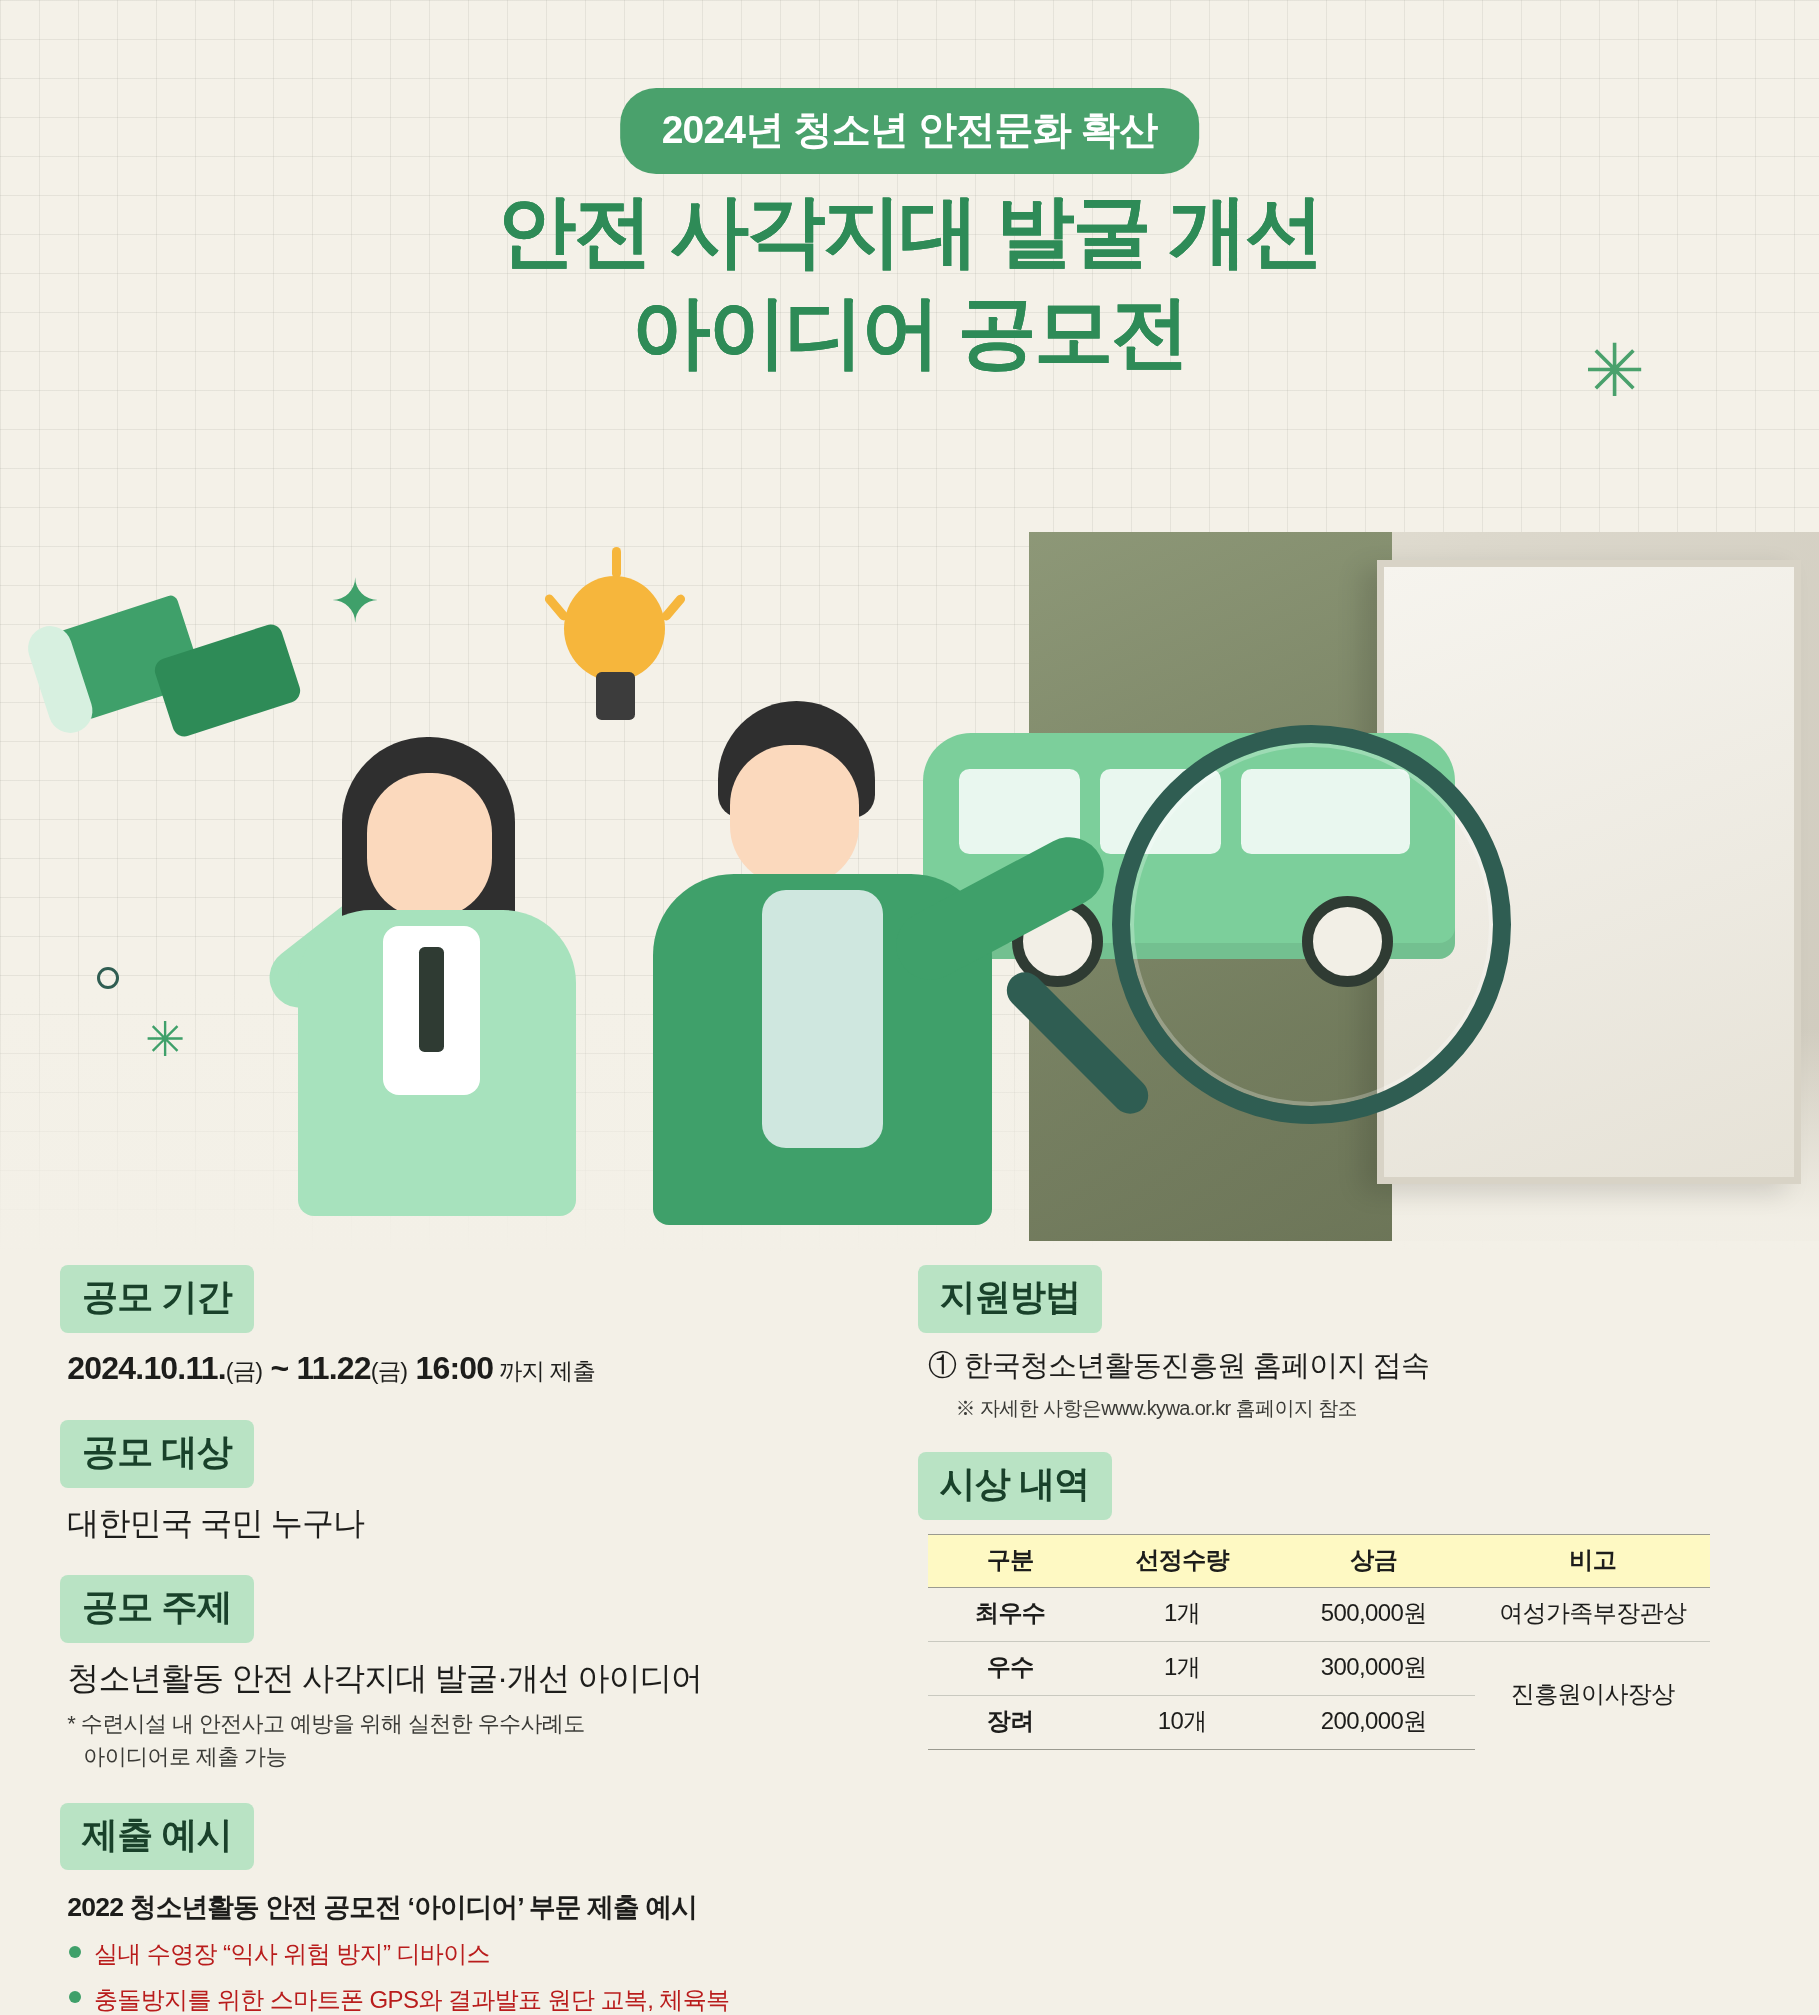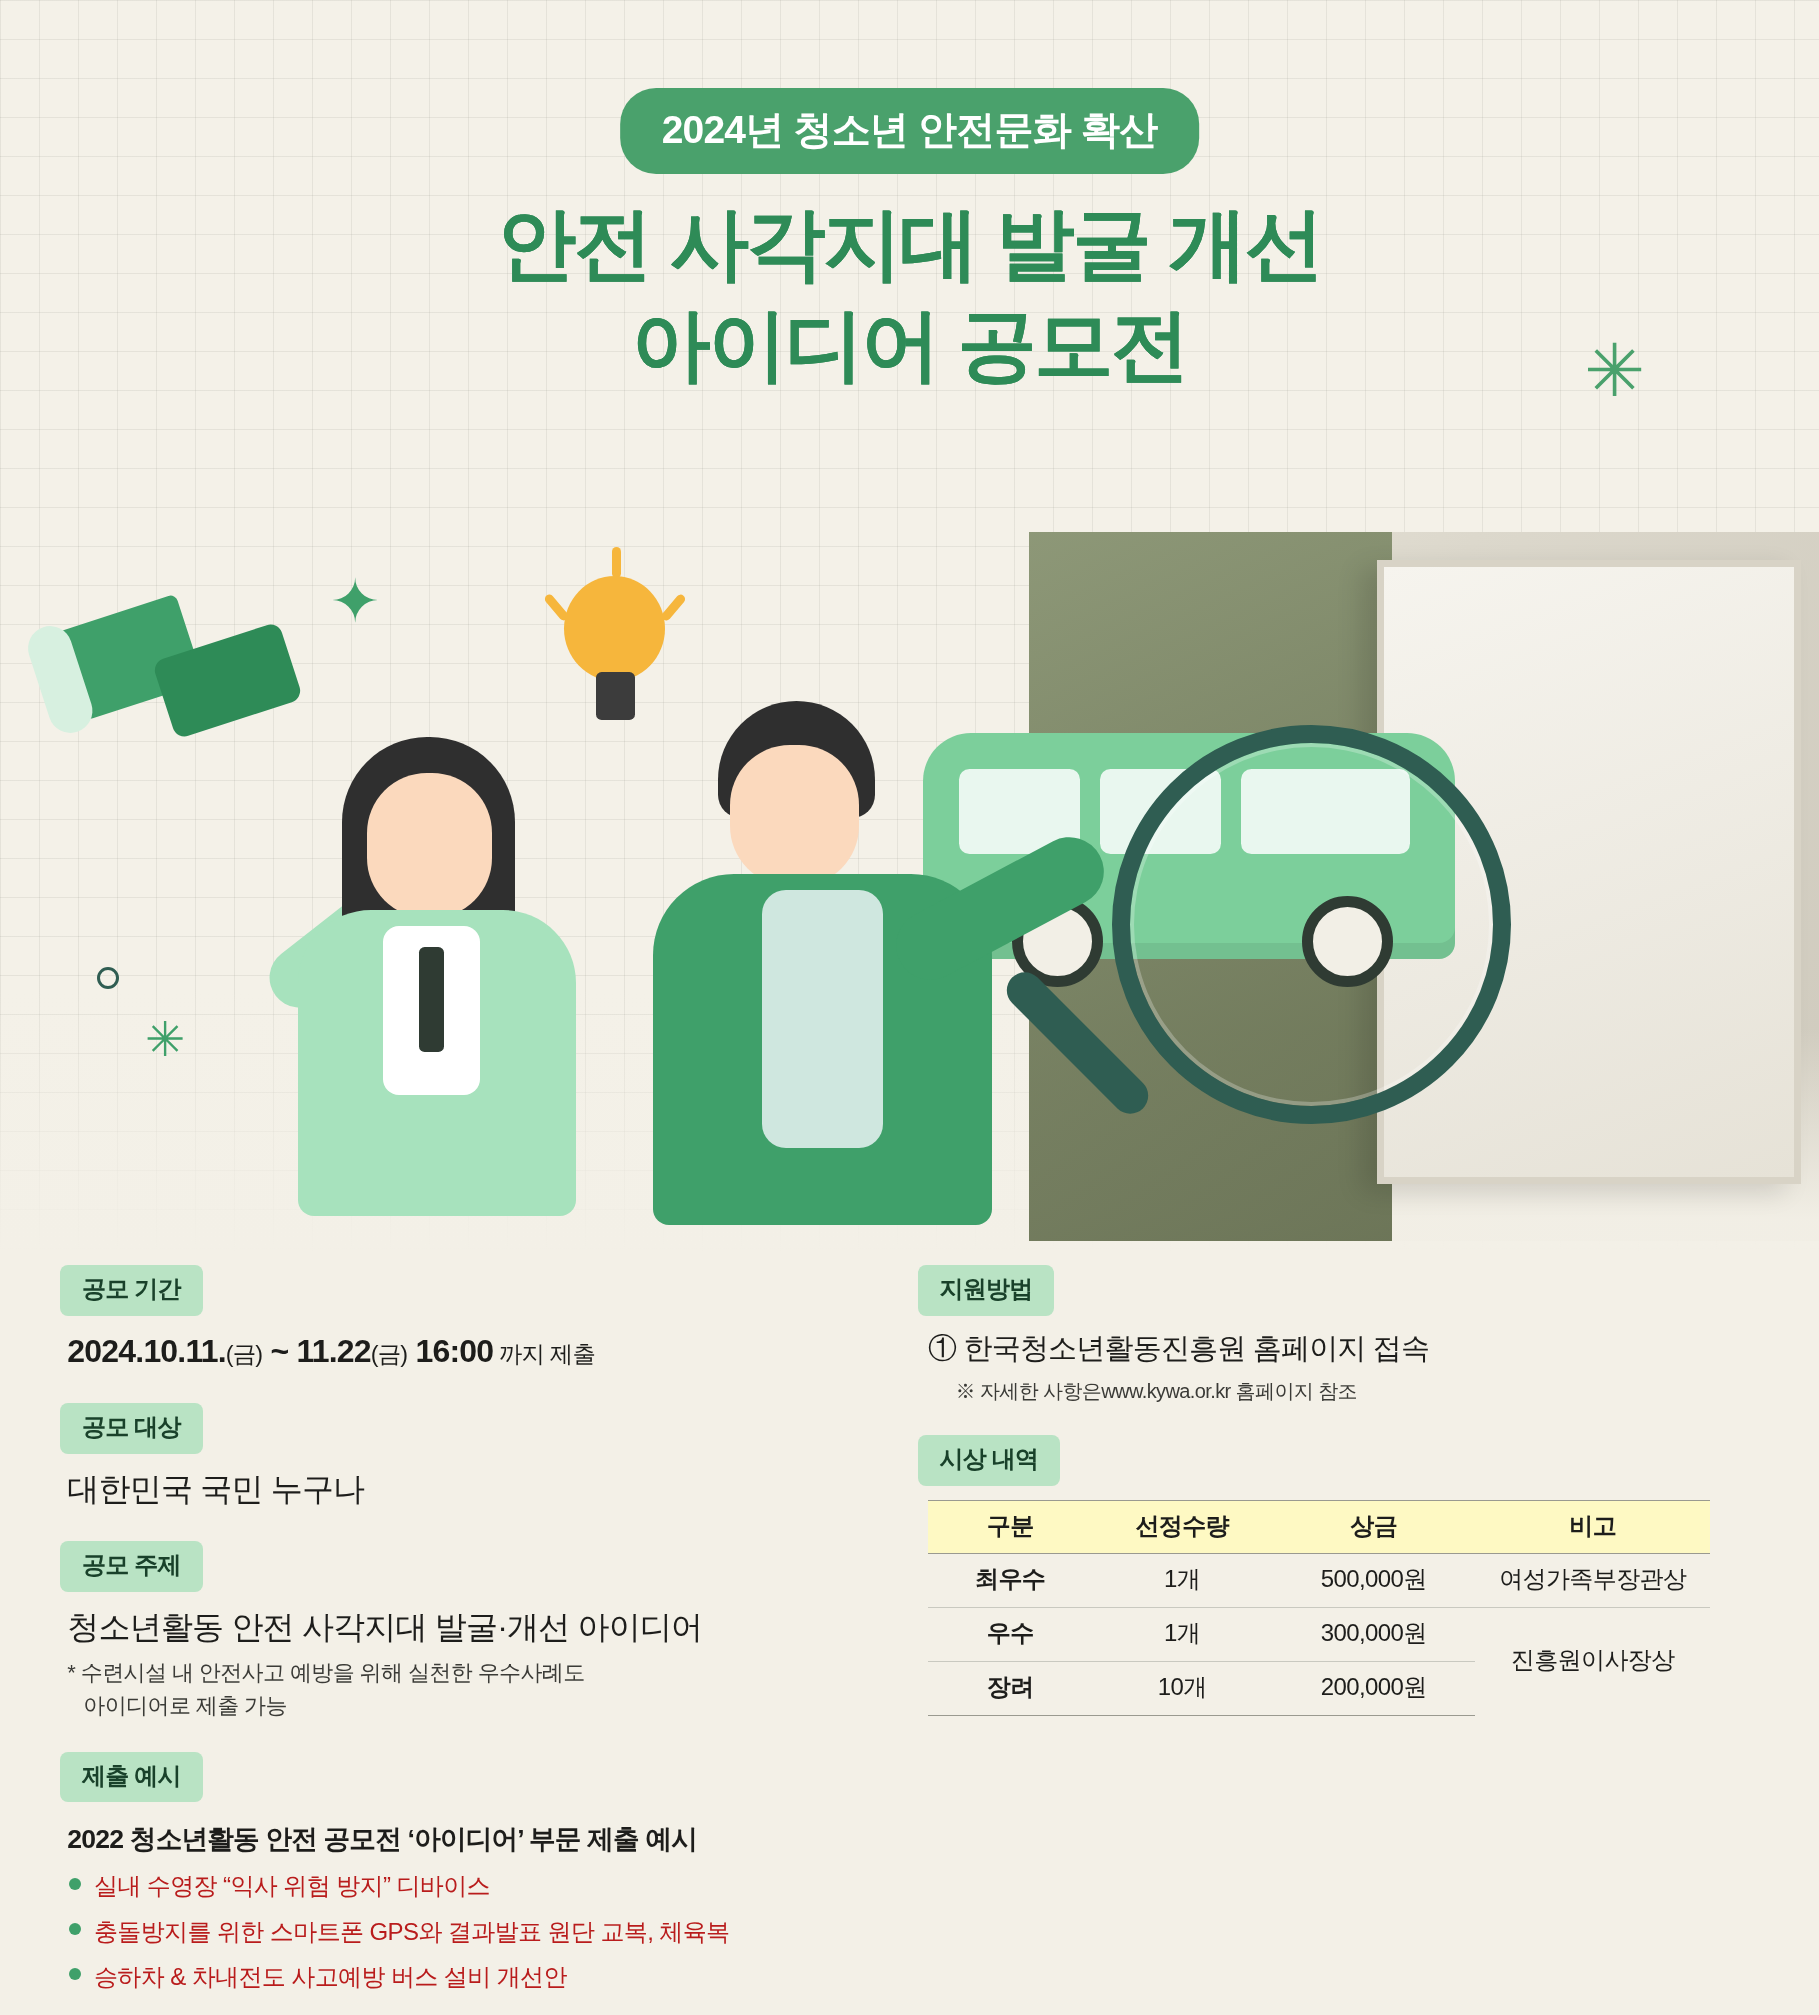--- a/index.html
+++ b/index.html
@@ -39,21 +39,21 @@
     font-size:39px;
     font-weight:bold;
     letter-spacing:-0.8px;
     padding:14.5px 42px 17.7px 42px;
     border-radius:36px;
     white-space:nowrap;
   }
   .hero-title{
     position:absolute;
     left:0;right:0;
-    top:193px;
+    top:180px;
     text-align:center;
     color:#2e8b57;
     font-size:79px;
     line-height:1.28;
     font-weight:bold;
     letter-spacing:-2.4px;
     text-shadow:0 0 0 #2e8b57;
   }
   .hero-title .l2{display:block;}
 
@@ -177,21 +177,21 @@
     display:flex;
     gap:28px;
   }
   .col-left{width:834px;}
   .col-right{width:846px;}
 
   .pill{
     display:inline-block;
     background:#b9e3c4;
     color:#19412a;
-    font-size:24px;
+    font-size:36px;
     font-weight:bold;
     letter-spacing:-0.8px;
     padding:8px 22px 10.5px 22px;
     border-radius:8px;
     margin:0 0 14.5px 0;
     white-space:nowrap;
   }
   .block{margin-bottom:30px;}
   .line{
     font-size:32px;

